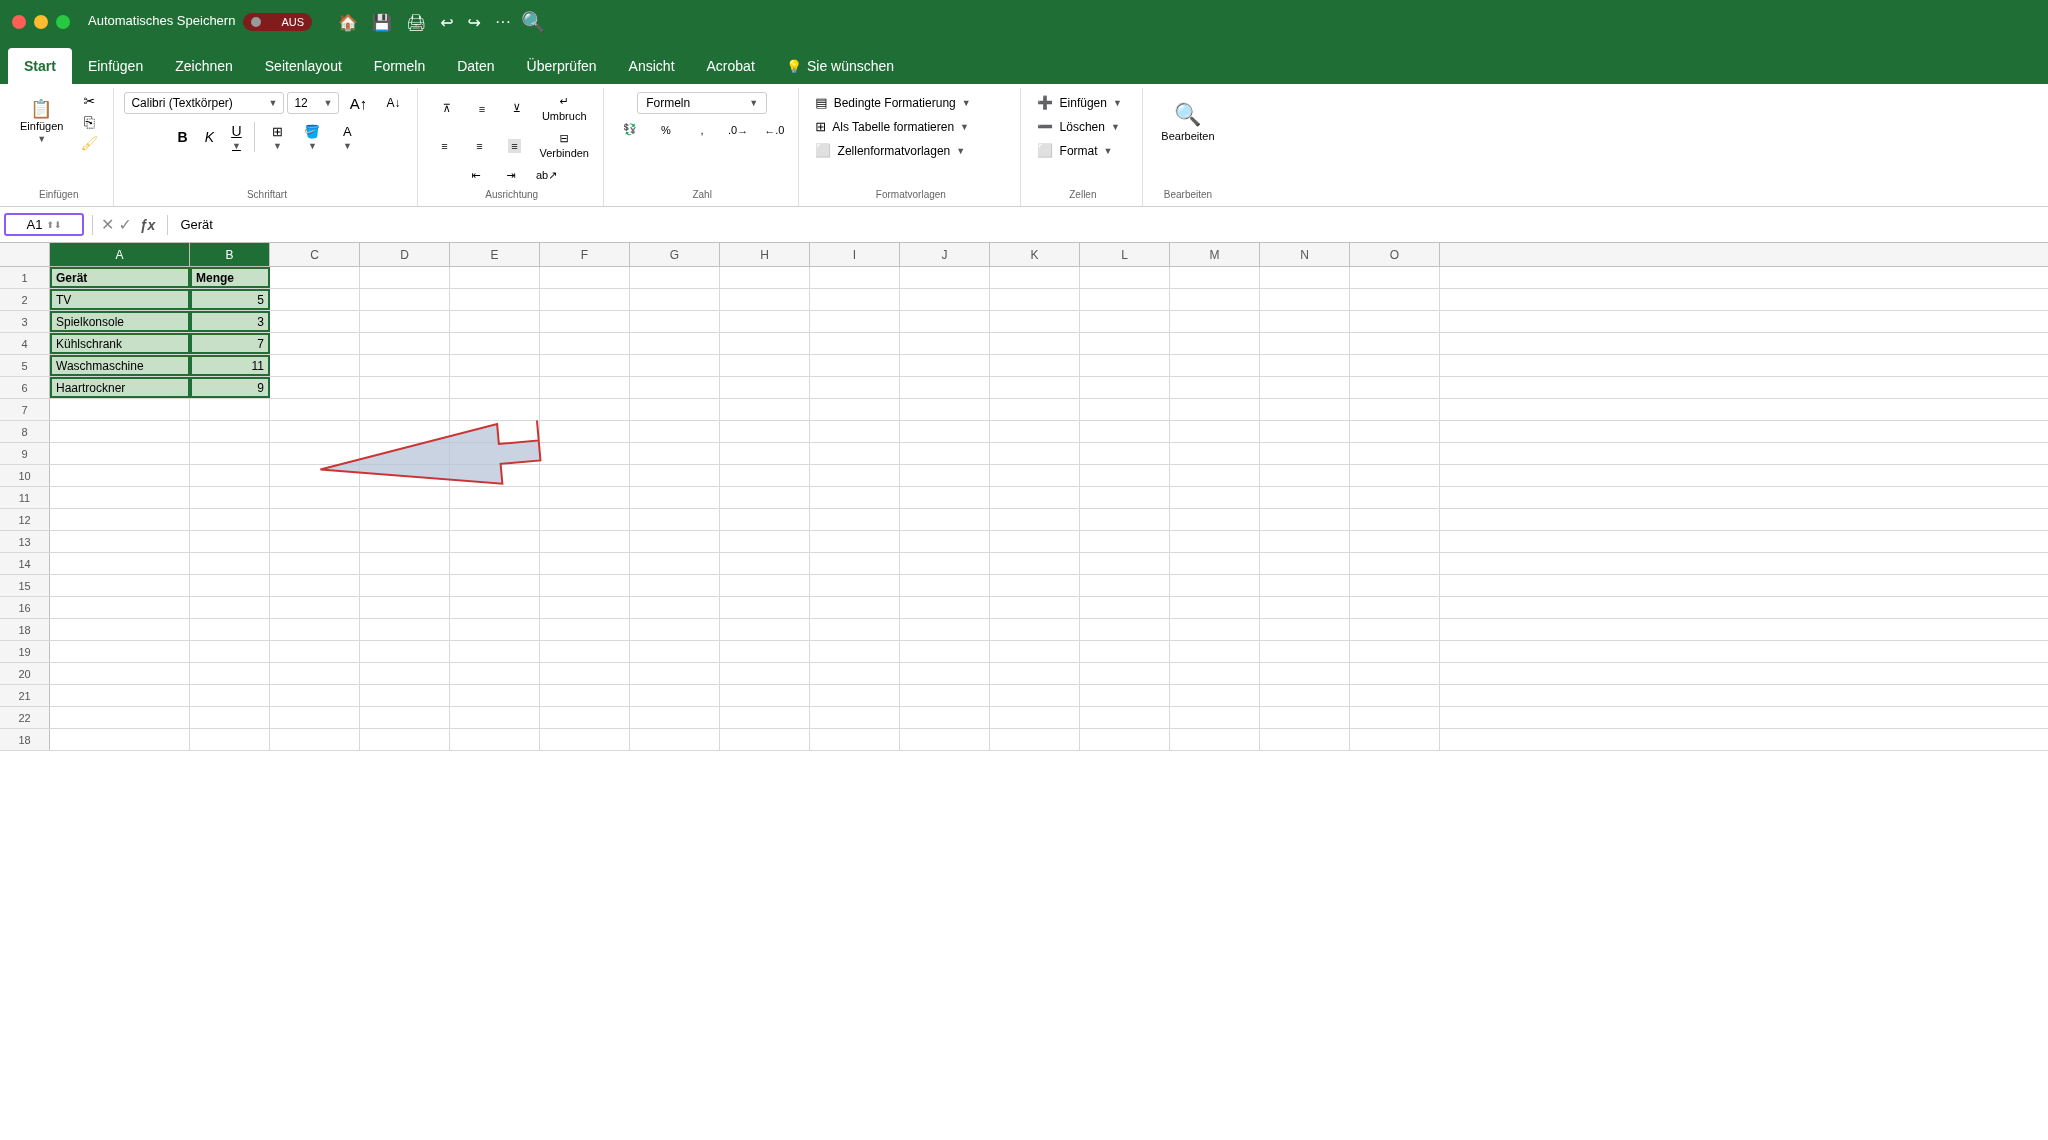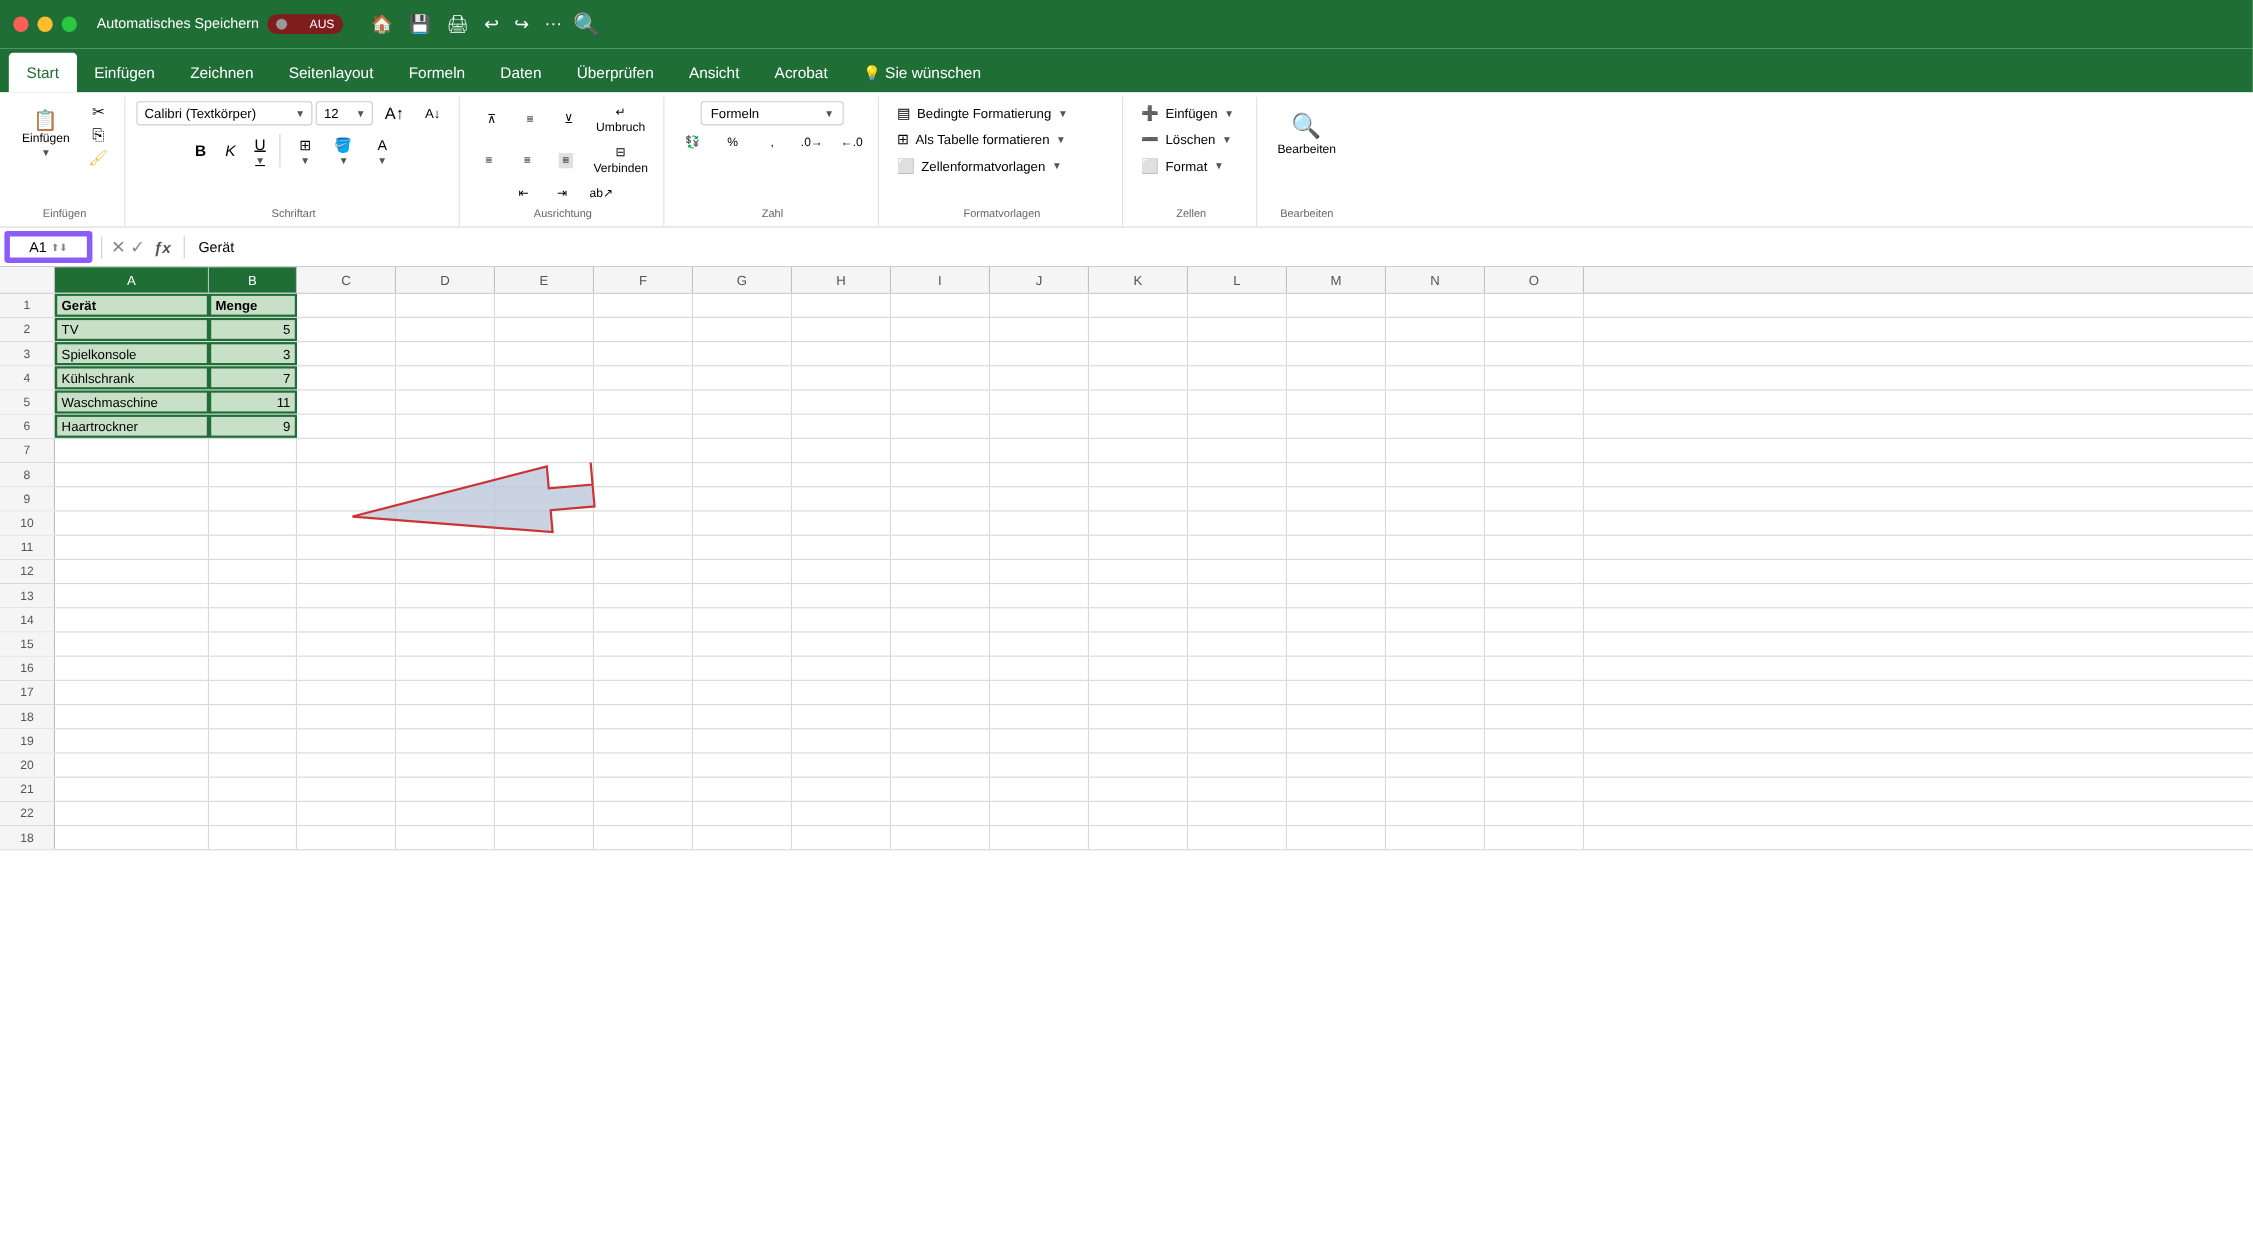--- a/index.html
+++ b/index.html
@@ -40,21 +40,21 @@
       color: white;
       cursor: pointer;
       border-radius: 4px 4px 0 0;
       height: 36px;
       display: flex;
       align-items: center;
     }
     .ribbon-tab.active {
       background: #fff;
       color: #1e6e35;
-      font-weight: 400;
+      font-weight: 700;
     }
 
     
     .ribbon {
       background: #fff;
       border-bottom: 1px solid #d0d0d0;
       display: flex;
       align-items: stretch;
       padding: 4px 4px 0 4px;
       min-height: 88px;
@@ -142,21 +142,21 @@
     .formula-bar {
       display: flex;
       align-items: center;
       height: 36px;
       border-bottom: 1px solid #c0c0c0;
       background: #fff;
       padding: 0 4px;
       gap: 4px;
     }
     .cell-ref-box {
-      border: 5px solid #8b5cf6;
+      border: 2px solid #8b5cf6;
       border-radius: 3px;
       padding: 2px 8px;
       font-size: 13px;
       width: 80px;
       text-align: center;
       display: flex;
       align-items: center;
       justify-content: center;
       gap: 4px;
     }
@@ -849,38 +849,20 @@
         <div class="cell col-h"></div>
         <div class="cell col-i"></div>
         <div class="cell col-j"></div>
         <div class="cell col-k"></div>
         <div class="cell col-l"></div>
         <div class="cell col-m"></div>
         <div class="cell col-n"></div>
         <div class="cell col-o"></div>
       </div>
       <div class="grid-row">
-        <div class="row-num">17</div>
-        <div class="cell col-a"></div>
-        <div class="cell col-b"></div>
-        <div class="cell col-c"></div>
-        <div class="cell col-d"></div>
-        <div class="cell col-e"></div>
-        <div class="cell col-f"></div>
-        <div class="cell col-g"></div>
-        <div class="cell col-h"></div>
-        <div class="cell col-i"></div>
-        <div class="cell col-j"></div>
-        <div class="cell col-k"></div>
-        <div class="cell col-l"></div>
-        <div class="cell col-m"></div>
-        <div class="cell col-n"></div>
-        <div class="cell col-o"></div>
-      </div>
-      <div class="grid-row">
         <div class="row-num">18</div>
         <div class="cell col-a"></div>
         <div class="cell col-b"></div>
         <div class="cell col-c"></div>
         <div class="cell col-d"></div>
         <div class="cell col-e"></div>
         <div class="cell col-f"></div>
         <div class="cell col-g"></div>
         <div class="cell col-h"></div>
         <div class="cell col-i"></div>

